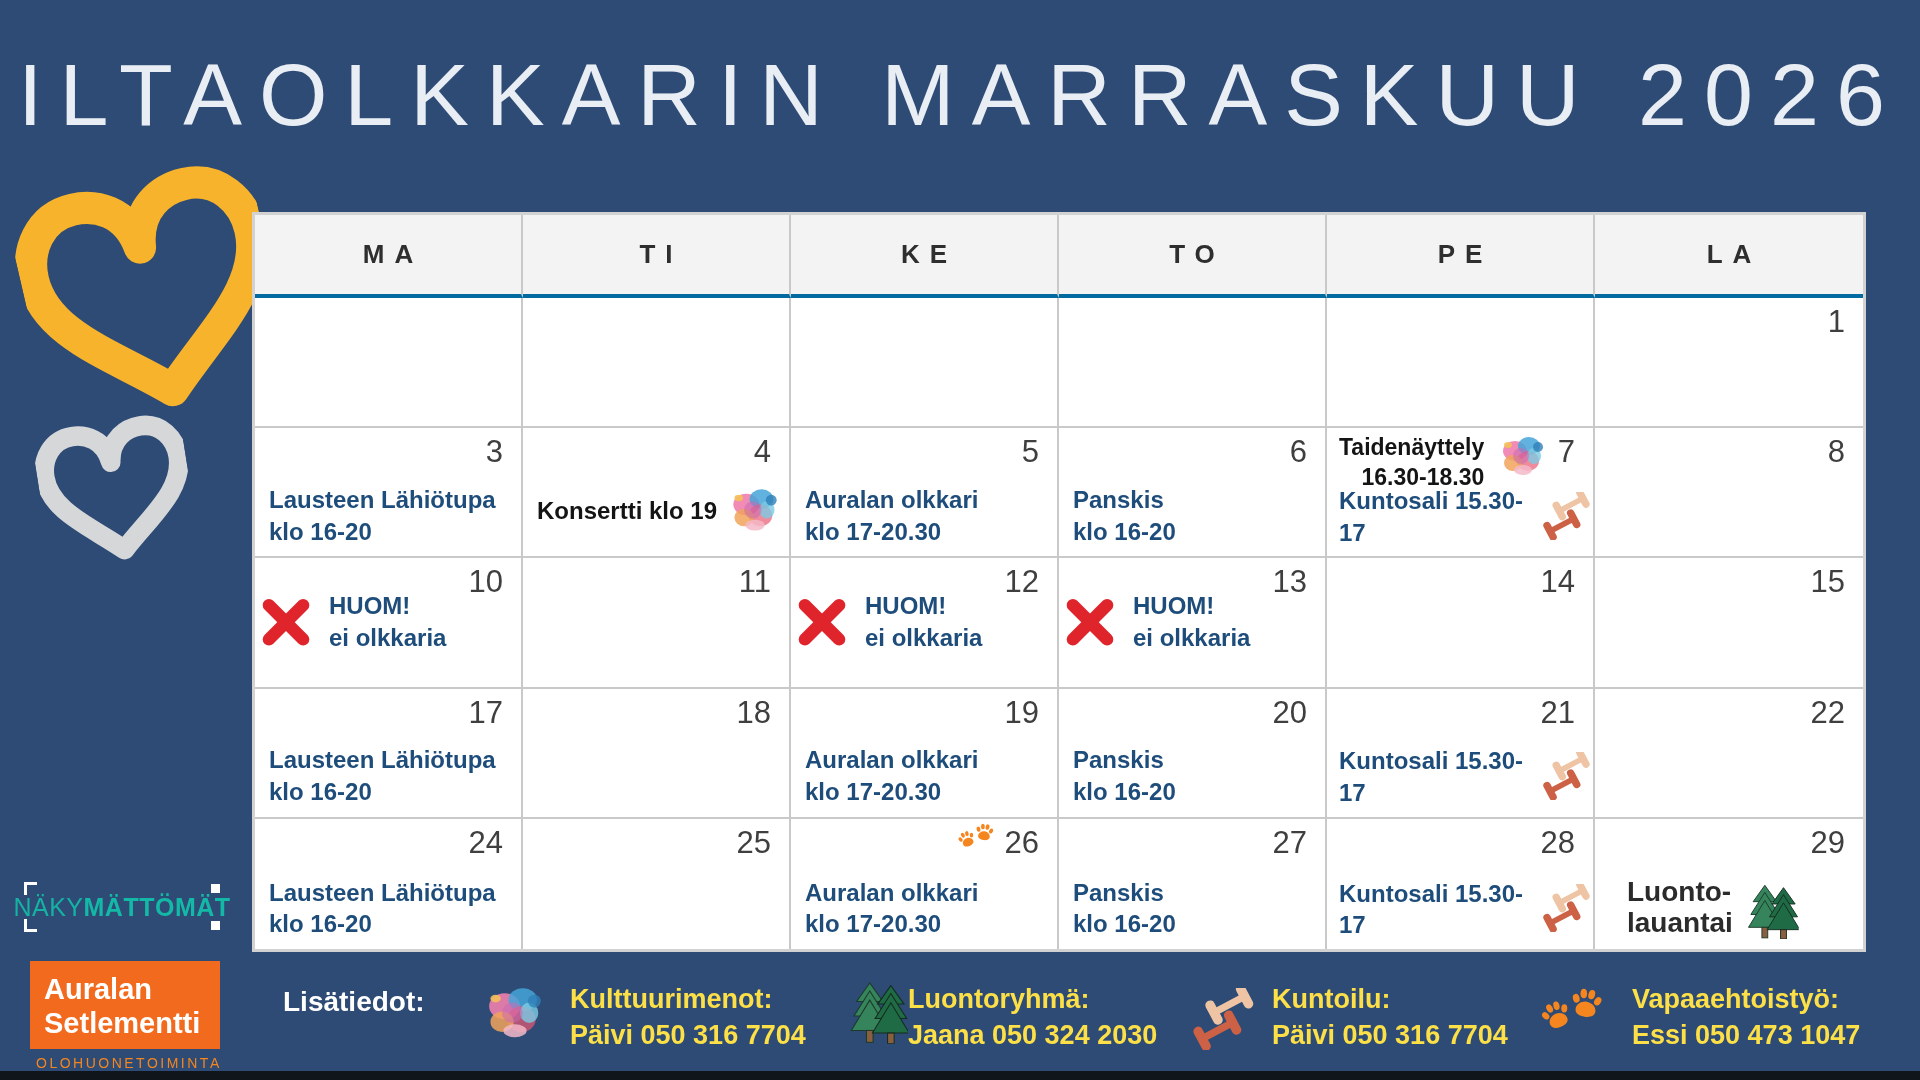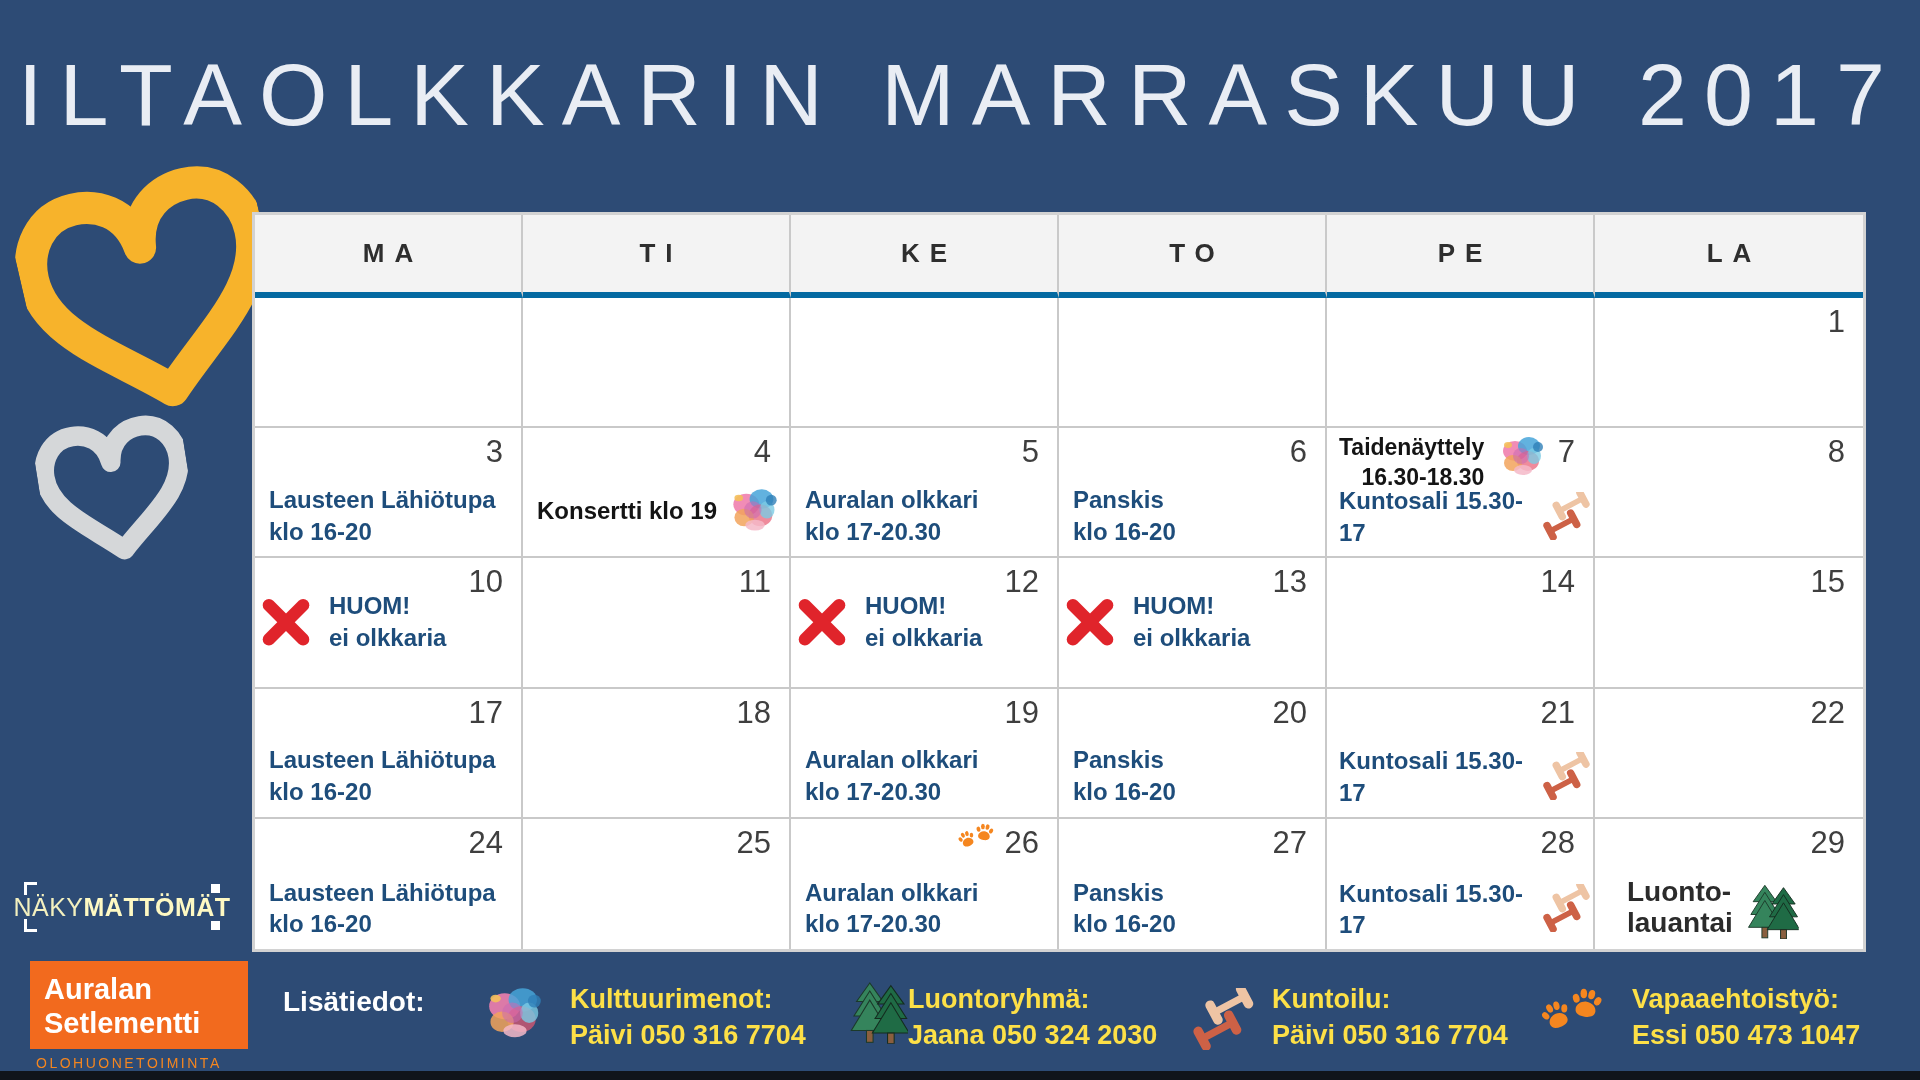--- a/index.html
+++ b/index.html
@@ -23,21 +23,21 @@
   
   .calendar{
     position:absolute;left:252px;top:212px;width:1614px;height:740px;z-index:2;
     display:grid;grid-template-columns:repeat(6,1fr);
     grid-template-rows:83px repeat(5,1fr);
     border:3px solid #d2d2d2;background:#fff;
   }
   .hcell{
     background:#f3f3f3;display:flex;align-items:center;justify-content:center;
     font-weight:bold;font-size:26px;letter-spacing:10px;padding-left:10px;color:#2e2e2e;
-    border-right:2px solid #c9c9c9;border-bottom:6px solid #0369a1;text-align:center;
+    border-right:2px solid #c9c9c9;border-bottom:4px solid #0369a1;text-align:center;
   }
   .cell{
     position:relative;background:#fff;
     border-right:2px solid #c9c9c9;border-bottom:2px solid #c9c9c9;
   }
   .col6{border-right:none;}
   .row5{border-bottom:none;}
   .daynum{
     position:absolute;top:8px;right:18px;
     font-size:31px;color:#3f3f3f;font-weight:400;line-height:1;
@@ -52,31 +52,31 @@
   .ic7{position:absolute;top:5px;right:46px;width:48px;height:48px;}
   .ev-fit{position:absolute;left:12px;bottom:8px;display:flex;align-items:center;gap:0;}
   .ev-fit .ic-db{width:52px;height:48px;flex:0 0 auto;margin-bottom:2px;}
   .paws26{position:absolute;top:3px;right:58px;width:46px;height:34px;}
   .ev29{position:absolute;left:32px;bottom:10px;display:flex;align-items:flex-end;gap:14px;color:#2b2b2b;}
   .ev29 .txt{font-weight:bold;font-size:28px;line-height:1.1;color:#2b2b2b;}
   .ev29 .ic-tr{width:52px;height:56px;margin-bottom:0px;}
   .ic-paint{width:52px;height:52px;}
   
   .nakyma{position:absolute;left:24px;top:882px;width:196px;height:50px;z-index:3;
-    display:flex;align-items:center;justify-content:center;color:#fef9c3;font-size:25px;letter-spacing:.5px;}
+    display:flex;align-items:center;justify-content:center;color:#14b8a6;font-size:25px;letter-spacing:.5px;}
   .nakyma .thin{font-weight:400;opacity:.95;}
   .nakyma .bold{font-weight:bold;}
   .corner{position:absolute;}
   .c-tl{left:0;top:0;width:13px;height:13px;border-left:3px solid #fff;border-top:3px solid #fff;}
   .c-bl{left:0;bottom:0;width:13px;height:13px;border-left:3px solid #fff;border-bottom:3px solid #fff;}
   .c-tr{right:0;top:2px;width:9px;height:9px;background:#fff;}
   .c-br{right:0;bottom:2px;width:9px;height:9px;background:#fff;}
   
   .orgbox{
-    position:absolute;left:30px;top:961px;width:218px;height:88px;background:#f26a1e;z-index:3;
+    position:absolute;left:30px;top:961px;width:190px;height:88px;background:#f26a1e;z-index:3;
     color:#fff;font-weight:bold;font-size:29px;line-height:1.17;padding:12px 0 0 14px;
   }
   .orgsub{
     position:absolute;left:36px;top:1055px;color:#f5861f;font-weight:normal;
     font-size:14px;letter-spacing:2.5px;z-index:3;
   }
   .lisatiedot{position:absolute;left:283px;top:986px;color:#fff;font-weight:bold;font-size:28px;z-index:3;}
   .contact{position:absolute;color:#fde047;font-weight:bold;font-size:27px;line-height:1.33;z-index:3;}
   .f-ic{position:absolute;z-index:3;}
   .f-paint{left:484px;top:983px;width:62px;height:62px;}
@@ -154,21 +154,21 @@
         <g transform="translate(22,0) rotate(8 13 13)">
             <use href="#ic-paw" width="26" height="26"></use>
           </g>
       </g>
     </symbol>
   </defs>
 </svg>
 
 <div class="stage">
 
-  <div class="title">ILTAOLKKARIN MARRASKUU 2017</div>
+  <div class="title">ILTAOLKKARIN MARRASKUU 2026</div>
 
   <div class="heart heart-yellow">
     <svg viewBox="0 0 100 100">
         <use href="#ic-heart"></use>
       </svg>
   </div>
   <div class="heart heart-gray">
     <svg viewBox="0 0 100 100">
         <use href="#ic-heart"></use>
       </svg>

